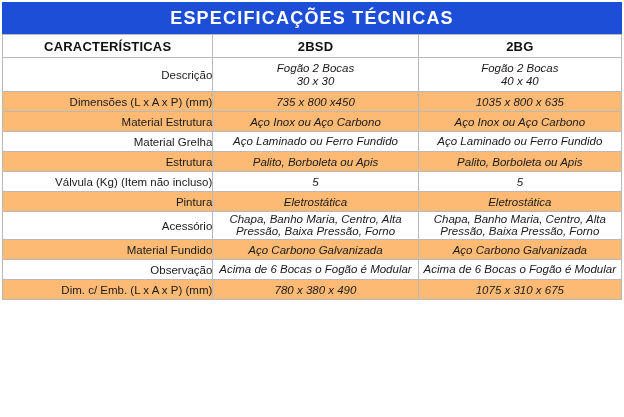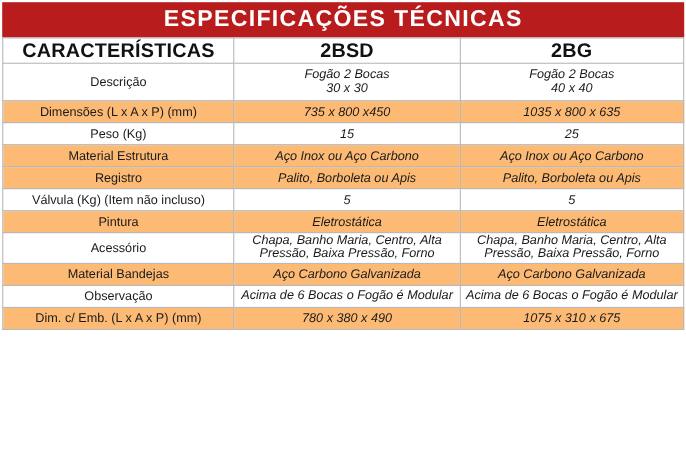--- a/index.html
+++ b/index.html
@@ -14,25 +14,25 @@
     overflow: hidden;
   }
   .sheet {
     width: 624px;
     height: 417px;
     background: #ffffff;
     box-sizing: border-box;
     padding: 0;
   }
   .title-bar {
-    background: #b91c1c;
+    background: #1d4ed8;
     color: #ffffff;
     text-align: center;
     font-weight: bold;
-    font-size: 21px;
+    font-size: 18px;
     letter-spacing: 1.2px;
     height: 32px;
     line-height: 32px;
     margin: 2px 2px 0 2px;
     font-family: "Liberation Sans", sans-serif;
   }
   table.spec {
     border-collapse: collapse;
     width: 620px;
     margin: 0 2px;
@@ -42,38 +42,38 @@
     border: 1px solid #b9b9b9;
     padding: 0;
     vertical-align: middle;
   }
   .col-char { width: 210px; }
   .col-a { width: 205px; }
   .col-b { width: 203px; }
 
   .hdr td {
     font-weight: bold;
-    font-size: 18px;
+    font-size: 13px;
     text-align: center;
     height: 22px;
     color: #111;
     letter-spacing: 0.2px;
     background: #ffffff;
   }
   .hdr td.left {
     text-align: center;
   }
 
   .row td {
     font-size: 11.5px;
     color: #1a1a1a;
   }
   .cell-label {
     padding-left: 7px;
-    text-align: center;
+    text-align: right;
   }
   .cell-val {
     text-align: center;
     font-style: italic;
     margin-left: 40px;
   }
   .shade {
     background: #fdba74;
   }
   .white {
@@ -119,35 +119,35 @@
         <td class="cell-val white two-line">Fogão 2 Bocas<br>30 x 30</td>
         <td class="cell-val white two-line">Fogão 2 Bocas<br>40 x 40</td>
       </tr>
 
       <tr class="row h-1">
         <td class="cell-label shade">Dimensões (L x A x P) (mm)</td>
         <td class="cell-val shade">735 x 800 x450</td>
         <td class="cell-val shade">1035 x 800 x 635</td>
       </tr>
 
-      <tr class="row h-1">
-        <td class="cell-label white">Peso (Kg)</td>
-        <td class="cell-val white">15</td>
-        <td class="cell-val white">25</td>
-      </tr>
 
       <tr class="row h-1">
         <td class="cell-label shade">Material Estrutura</td>
         <td class="cell-val shade">Aço Inox ou Aço Carbono</td>
         <td class="cell-val shade">Aço Inox ou Aço Carbono</td>
       </tr>
 
+      <tr class="row h-1">
+        <td class="cell-label white">Material Grelha</td>
+        <td class="cell-val white mid">Aço Laminado ou Ferro Fundido</td>
+        <td class="cell-val white mid">Aço Laminado ou Ferro Fundido</td>
+      </tr>
 
       <tr class="row h-1">
-        <td class="cell-label shade">Registro</td>
+        <td class="cell-label shade">Estrutura</td>
         <td class="cell-val shade">Palito, Borboleta ou Apis</td>
         <td class="cell-val shade">Palito, Borboleta ou Apis</td>
       </tr>
 
       <tr class="row h-1">
         <td class="cell-label white">Válvula (Kg) (Item não incluso)</td>
         <td class="cell-val white">5</td>
         <td class="cell-val white">5</td>
       </tr>
 
@@ -157,21 +157,21 @@
         <td class="cell-val shade">Eletrostática</td>
       </tr>
 
       <tr class="row h-3">
         <td class="cell-label white">Acessório</td>
         <td class="cell-val white small">Chapa, Banho Maria, Centro, Alta<br>Pressão, Baixa Pressão, Forno</td>
         <td class="cell-val white small">Chapa, Banho Maria, Centro, Alta<br>Pressão, Baixa Pressão, Forno</td>
       </tr>
 
       <tr class="row h-1">
-        <td class="cell-label shade">Material Bandejas</td>
+        <td class="cell-label shade">Material Fundido</td>
         <td class="cell-val shade">Aço Carbono Galvanizada</td>
         <td class="cell-val shade">Aço Carbono Galvanizada</td>
       </tr>
 
       <tr class="row h-1">
         <td class="cell-label white">Observação</td>
         <td class="cell-val white small">Acima de 6 Bocas o Fogão é Modular</td>
         <td class="cell-val white small">Acima de 6 Bocas o Fogão é Modular</td>
       </tr>
 

